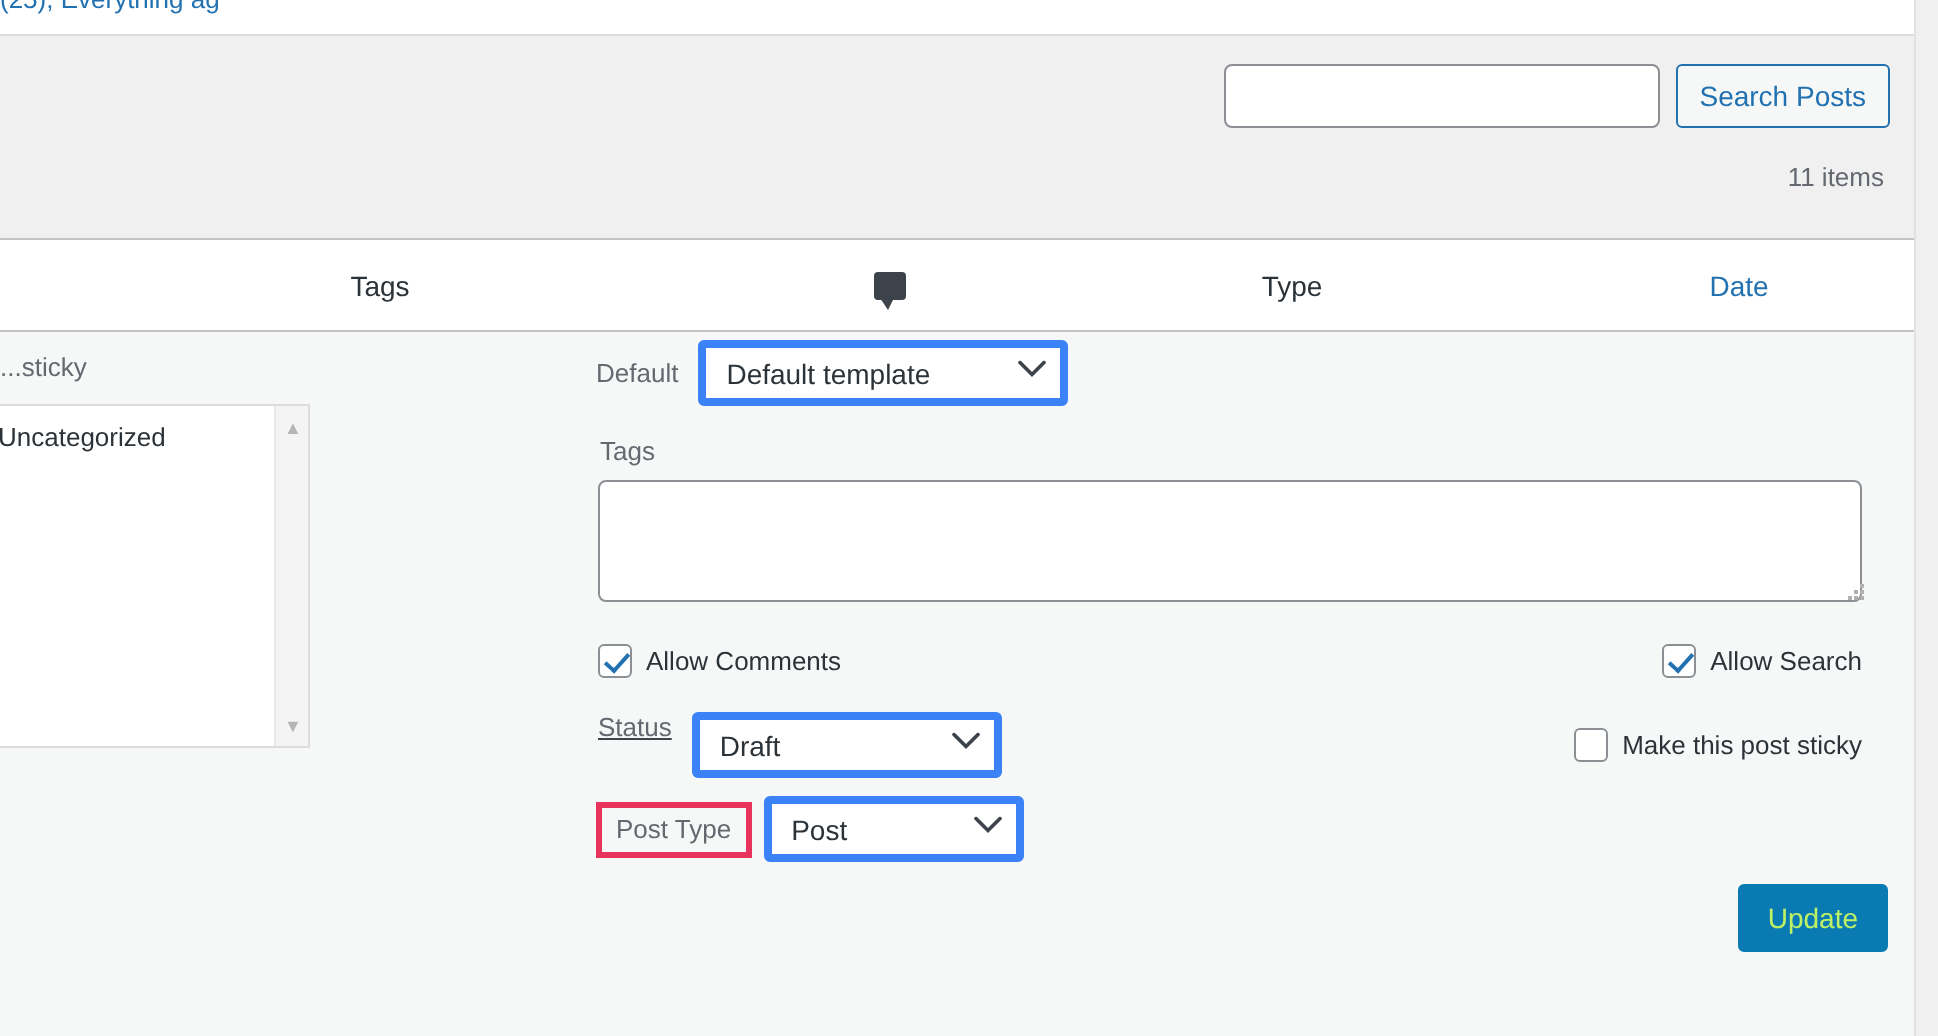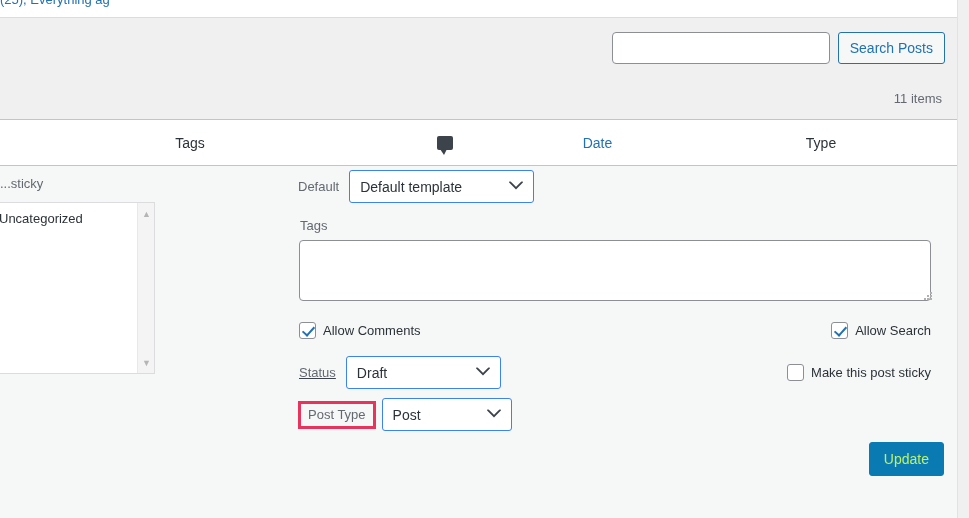--- a/index.html
+++ b/index.html
@@ -69,21 +69,21 @@
     background: #f6f7f7;
     color: #2271b1;
     font-size: 14px;
     line-height: 30px;
     cursor: pointer;
     white-space: nowrap;
     font-family: "Liberation Sans", sans-serif;
   }
   .displaying-num {
     position: absolute;
-    right: 15px; top: 72px;
+    right: 15px; top: 62px;
     font-size: 13px;
     color: #646970;
     font-style: normal;
   }
 
   
   .wp-table {
     position: absolute;
     top: 119px; left: 0;
     width: 957px;
@@ -191,21 +191,21 @@
 
   .field-label {
     font-size: 13px;
     color: #646970;
     white-space: nowrap;
   }
 
   select.wp-select {
     appearance: none; -webkit-appearance: none;
     background: #fff;
-    border: 1px solid #3b82f6;
+    border: 4px solid #3b82f6;
     border-radius: 3px;
     height: 33px;
     font-size: 14px;
     color: #2c3338;
     padding: 0 30px 0 10px;
     font-family: "Liberation Sans", sans-serif;
     cursor: pointer;
     outline: none;
   }
   .select-wrap { position: relative; display: inline-block; }
@@ -285,21 +285,21 @@
     display: flex; align-items: center; justify-content: space-between;
   }
   .check-group { display: flex; align-items: center; }
 
   
   .row-status {
     position: absolute; top: 190px; left: 1px;
     width: 632px;
     display: flex; align-items: center; justify-content: space-between;
   }
-  .status-left { display: flex; align-items: center; text-decoration: underline; }
+  .status-left { display: flex; align-items: flex-start; text-decoration: underline; }
   .status-left .field-label { margin-right: 10px; }
   .row-status select.wp-select { width: 155px; }
 
   
   .row-posttype {
     position: absolute; top: 232px; left: 0px;
     display: flex; align-items: center;
   }
   .posttype-label-box {
     border: 3px solid #e8335c;
@@ -343,22 +343,22 @@
     </div>
     <span class="displaying-num">11 items</span>
   </div>
 
   <div class="wp-table">
     <div class="thead-row">
       <div class="th th-tags">Tags</div>
       <div class="th th-cmt">
         <span class="comment-bubble"></span>
       </div>
+      <div class="th th-type">Type</div>
       <div class="th th-date link">Date</div>
-      <div class="th th-type">Type</div>
     </div>
   </div>
 
   <div class="inline-edit">
 
     <div class="col-left">
       <span class="cat-label">...sticky</span>
       <div class="cat-box">
         <div class="cat-item">Uncategorized</div>
         <div class="cat-scrollbar">

